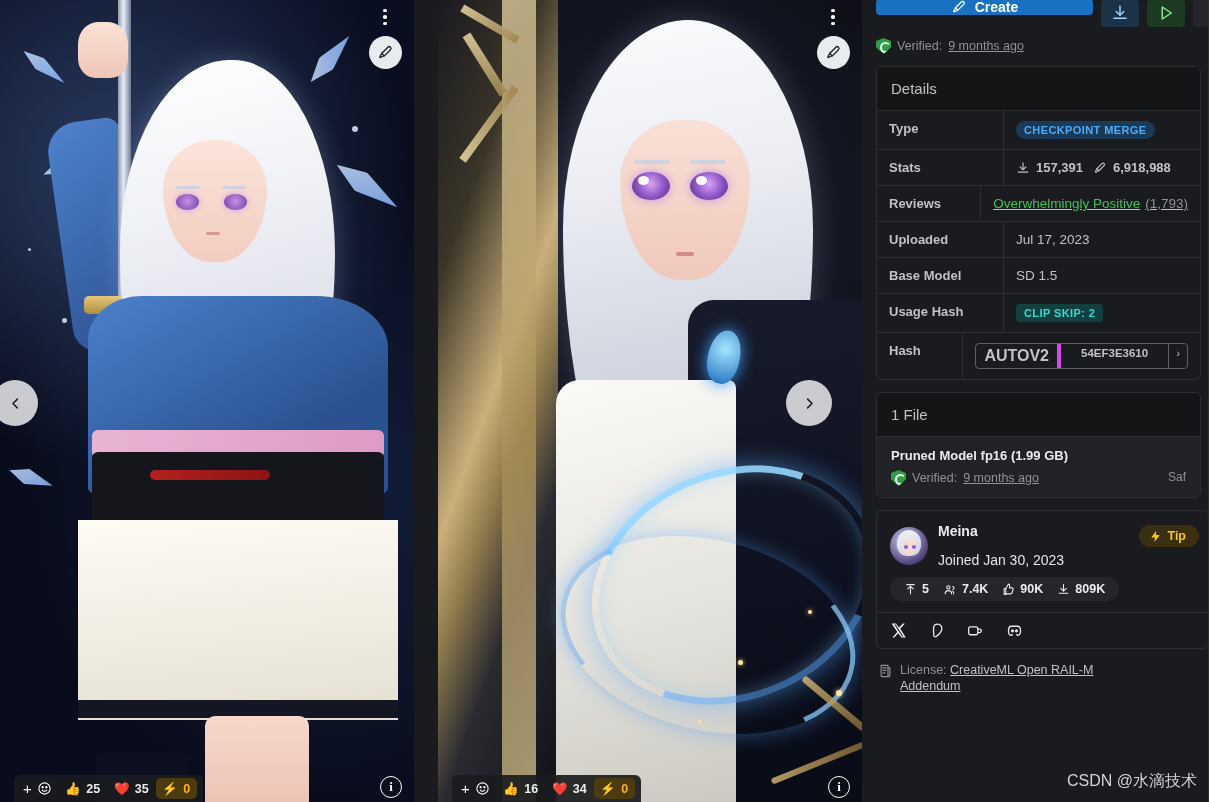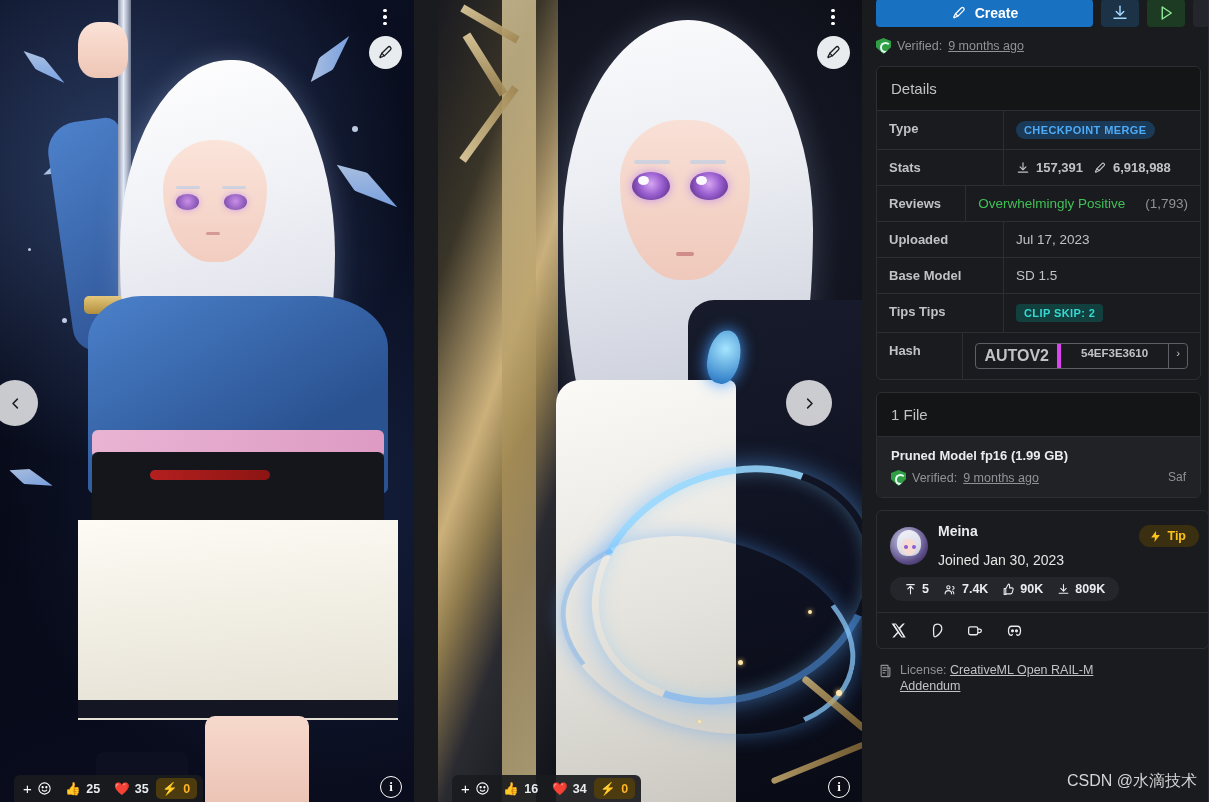--- a/index.html
+++ b/index.html
@@ -125,21 +125,21 @@
   .rx-chip.zap { background: #4d3b10; color: #ffb224; }
   .info-btn { position: absolute; bottom: 4px; width: 22px; height: 22px; border-radius: 50%;
     border: 1.8px solid #ffffff; color: #fff; font-size: 13px; font-weight: 700;
     display: flex; align-items: center; justify-content: center; font-family: "Liberation Serif", serif;
     background: rgba(20,20,25,.35); cursor: pointer; }
 
   
   .sidebar { position: relative; width: 347px; height: 802px; background: #1a1b1e;
     padding: 0 0 0 10px; overflow: hidden; }
   .top-actions { display: flex; gap: 8px; padding: 0 0 0 4px; height: 28px; align-items: flex-start; }
-  .btn-create { flex: 1; height: 28px; background: #1971c2; color: #fff; border: none; border-radius: 4px;
+  .btn-create { flex: 1; height: 16px; background: #1971c2; color: #fff; border: none; border-radius: 4px;
     display: flex; align-items: center; justify-content: center; gap: 8px;
     font-size: 14px; font-weight: 700; cursor: pointer; margin-top: -1px; }
   .btn-sq { width: 38px; height: 28px; border-radius: 4px; display: flex; align-items: center;
     justify-content: center; cursor: pointer; margin-top: -1px; }
   .btn-dl { background: #1b3247; }
   .btn-play { background: #1d3b22; }
   .btn-extra { background: #25262b; width: 16px; }
 
   .verified-line { display: flex; align-items: center; gap: 6px; padding: 10px 0 0 4px; font-size: 12.5px; color: #909296; }
   .shield { width: 15px; height: 16px; background: #2f9e44; display: inline-block;
@@ -428,38 +428,38 @@
               <path d="M19 4.5c-1 -1 -2.6 -1 -3.6 0l-8.6 8.6 3.6 3.6 8.6 -8.6c1 -1 1 -2.6 0 -3.6z"></path>
               <path d="M6.8 13.1 4.2 18.2c-.3.6 .3 1.2 .9 .9l5.1 -2.6"></path>
             </svg>
             <span>6,918,988</span>
           </span>
         </div>
       </div>
 
       <div class="d-row">
         <div class="d-key">Reviews</div>
-        <div class="d-val" style="gap:20px;">
+        <div class="d-val" style="gap:5px;text-decoration:underline;">
           <span class="pos">Overwhelmingly Positive</span>
           <span class="dim">(1,793)</span>
         </div>
       </div>
 
       <div class="d-row">
         <div class="d-key">Uploaded</div>
         <div class="d-val">Jul 17, 2023</div>
       </div>
 
       <div class="d-row">
         <div class="d-key">Base Model</div>
         <div class="d-val">SD 1.5</div>
       </div>
 
       <div class="d-row">
-        <div class="d-key">Tips Tips</div>
+        <div class="d-key">Usage Hash</div>
         <div class="d-val">
           <span class="badge-clip">CLIP SKIP: 2</span>
         </div>
       </div>
 
       <div class="d-row">
         <div class="d-key">Hash</div>
         <div class="d-val">
           <span class="hash-group">
             <span class="hash-label">AUTOV2</span>

